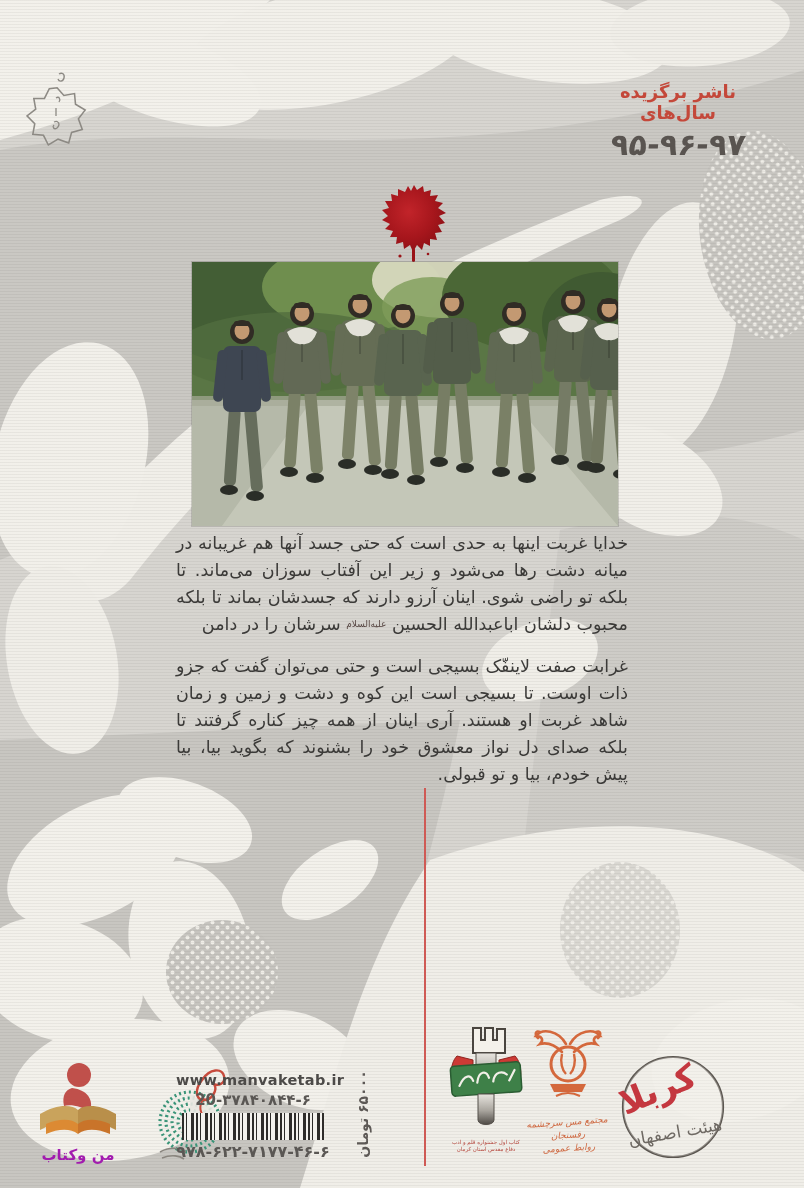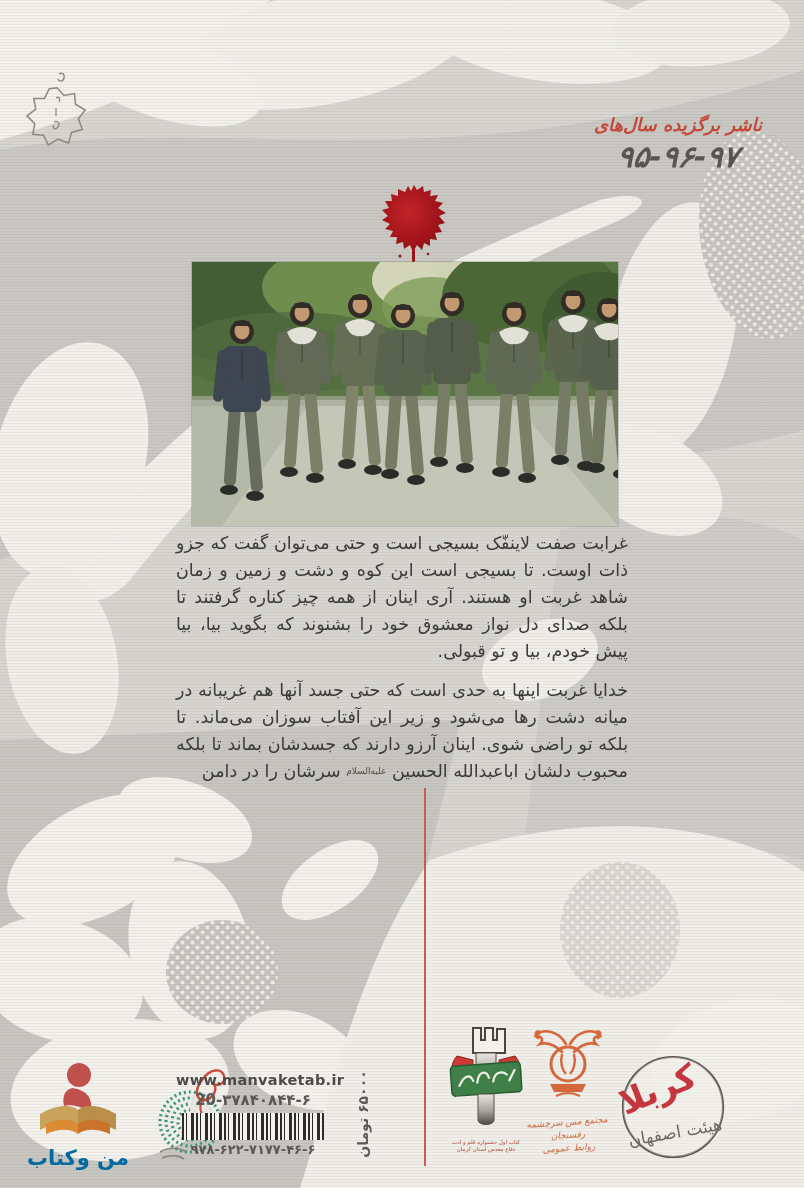--- a/index.html
+++ b/index.html
@@ -2,48 +2,48 @@
 <html lang="fa"><head>
 <meta charset="utf-8">
 <style>
   html,body{margin:0;padding:0;}
   body{font-family:"DejaVu Sans",sans-serif;}
   .cover{position:relative;width:804px;height:1188px;overflow:hidden;background:#d8d6d1;}
   .bg-svg{position:absolute;inset:0;}
   .weave{position:absolute;inset:0;pointer-events:none;
     background:repeating-linear-gradient(180deg, rgba(140,138,134,0.10) 0 1px, rgba(255,255,255,0.05) 1px 3px);}
   
-  .badge{position:absolute;top:68px;left:578px;width:200px;height:106px;display:flex;align-items:flex-end;font-style:italic;}
+  .badge{position:absolute;top:68px;left:578px;width:200px;height:106px;display:flex;align-items:center;}
   .badge .bar{width:5px;background:#6b6560;border-radius:2px;}
   .badge .mid{flex:1;display:flex;flex-direction:column;justify-content:center;text-align:center;direction:rtl;padding:0 6px;}
   .badge-title{color:#c4483a;font-weight:bold;font-size:18px;letter-spacing:-0.5px;}
   .badge-years{color:#595450;font-weight:bold;font-size:30px;transform:skewX(-6deg);letter-spacing:2px;margin-top:4px;}
   
   .seal{position:absolute;top:70px;left:26px;width:62px;height:86px;}
   
   .blood{position:absolute;top:182px;left:378px;width:72px;height:86px;}
   
   .photo{position:absolute;top:262px;left:192px;width:426px;height:264px;box-shadow:0 0 0 1px rgba(90,90,85,0.25);}
   
   .blurb{position:absolute;top:530px;left:176px;width:452px;direction:rtl;text-align:justify;
     color:#3b3a38;font-size:17.5px;line-height:27px;}
   .blurb p{margin:0 0 12px 0;}
   .honorific{font-size:9px;color:#5a4a46;letter-spacing:-1px;display:inline-block;transform:translateY(-3px);}
   
   .red-rule{position:absolute;left:424px;top:788px;width:2px;height:378px;background:#cf5a55;}
   
   .mk-logo{position:absolute;left:18px;top:1062px;width:120px;height:120px;text-align:center;}
-  .mk-label{color:#0369a1;font-weight:bold;font-size:21px;direction:rtl;margin-top:-4px;}
+  .mk-label{color:#a21caf;font-weight:bold;font-size:15px;direction:rtl;margin-top:-4px;}
   .spiral-logo{position:absolute;left:146px;top:1060px;width:86px;height:112px;}
   .contact{position:absolute;left:176px;top:1072px;width:154px;text-align:center;}
   .website{font-weight:bold;font-size:14.5px;color:#4c4a48;letter-spacing:0.3px;}
   .phone{font-weight:bold;font-size:15px;color:#5a5754;letter-spacing:2px;margin-top:3px;direction:ltr;}
   .barcode{height:27px;margin:4px 6px 2px 6px;
     background:repeating-linear-gradient(90deg,#2e2c2a 0 2px,#f4f2ee 2px 4px,#2e2c2a 4px 5px,#f4f2ee 5px 9px,#2e2c2a 9px 12px,#f4f2ee 12px 14px);}
-  .isbn{font-weight:bold;font-size:13px;color:#5a5754;letter-spacing:1.5px;direction:ltr;}
+  .isbn{font-weight:bold;font-size:16px;color:#5a5754;letter-spacing:1.5px;direction:ltr;}
   .price{position:absolute;left:310px;top:1052px;width:90px;height:90px;pointer-events:none;}
   .price span{position:absolute;left:0;top:52px;display:block;width:110px;transform:rotate(-90deg);transform-origin:55px 10px;
     direction:rtl;font-weight:bold;font-size:14px;color:#5c5855;letter-spacing:2px;text-align:center;}
   .award{position:absolute;left:440px;top:1026px;width:92px;height:138px;text-align:center;}
   .award-caption{font-size:5.5px;color:#b5473d;direction:rtl;line-height:7px;margin-top:1px;}
   .copper{position:absolute;left:524px;top:1026px;width:88px;height:140px;text-align:center;}
   .copper-script{font-size:9px;color:#cf6a43;direction:rtl;line-height:13px;transform:rotate(-4deg);font-style:italic;}
   .stamp{position:absolute;left:618px;top:1052px;width:110px;height:110px;}
 </style>
 </head>
@@ -244,24 +244,24 @@
           <path d="M402,66 Q417,56 432,66 Q427,80 417,78 Q407,80 402,66 Z" fill="#e9e7dd"></path>
           <circle cx="417" cy="48" r="12" fill="#2b241d"></circle>
           <ellipse cx="417" cy="47" rx="7.5" ry="8.5" fill="#c8996f"></ellipse>
           <rect x="409" y="37" width="16" height="5" rx="2.5" fill="#2b241d"></rect>
         </g>
       </g>
     <rect width="426" height="264" fill="#8f9ba0" opacity="0.07"></rect>
   </svg>
 
   <div class="blurb">
-    <p>غرابت صفت لاینفّک بسیجی است و حتی می‌توان گفت که جزو ذات اوست. تا بسیجی است این کوه و دشت و زمین و زمان شاهد غربت او هستند. آری اینان از همه چیز کناره گرفتند تا بلکه صدای دل نواز معشوق خود را بشنوند که بگوید بیا، بیا پیش خودم، بیا و تو قبولی.</p>
     <p><span>خدایا غربت اینها به حدی است که حتی جسد آنها هم غریبانه در میانه دشت رها می‌شود و زیر این آفتاب سوزان می‌ماند. تا بلکه تو راضی شوی. اینان آرزو دارند که جسدشان بماند تا بلکه محبوب دلشان اباعبدالله الحسین</span>
       <span class="honorific">علیه‌السلام</span>
       <span>سرشان را در دامن</span></p>
+    <p>غرابت صفت لاینفّک بسیجی است و حتی می‌توان گفت که جزو ذات اوست. تا بسیجی است این کوه و دشت و زمین و زمان شاهد غربت او هستند. آری اینان از همه چیز کناره گرفتند تا بلکه صدای دل نواز معشوق خود را بشنوند که بگوید بیا، بیا پیش خودم، بیا و تو قبولی.</p>
   </div>
 
   <div class="red-rule"></div>
 
   <div class="mk-logo">
     <svg width="92" height="84" viewBox="0 0 92 84" xmlns="http://www.w3.org/2000/svg">
       <circle cx="47" cy="13" r="12" fill="#c0504b"></circle>
       <path d="M40,26 C56,28 62,38 58,50 C50,44 38,42 32,44 C30,34 33,28 40,26 Z" fill="#c0504b"></path>
       <path d="M8,52 C24,42 40,42 46,48 L46,66 C38,60 22,60 8,68 Z" fill="#c9a35c"></path>
       <path d="M84,52 C68,42 52,42 46,48 L46,66 C54,60 70,60 84,68 Z" fill="#b98f4a"></path>

